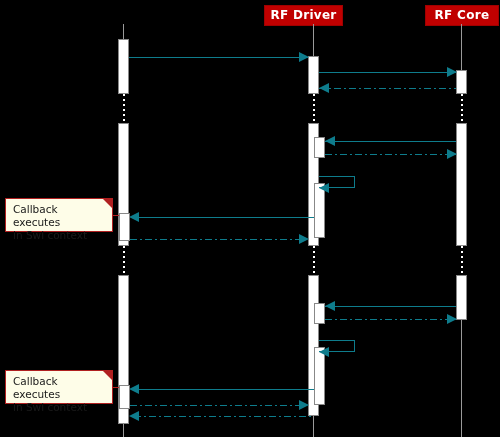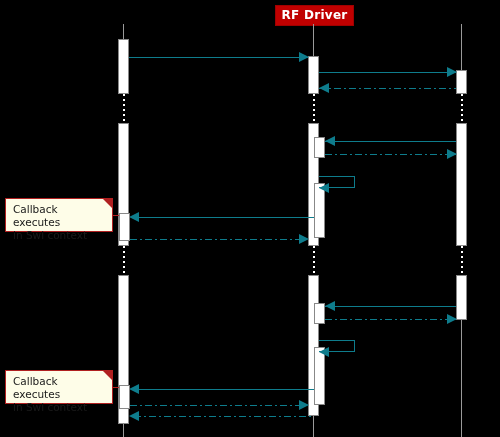--- a/index.html
+++ b/index.html
@@ -102,22 +102,23 @@
     height:0;
     border-top:1px solid #B02020;
   }
 </style>
 </head>
 <body>
 
 <div id="stage">
 
 
-  <div class="participant" style="left:275px;top:5px;width:77px;">RF Driver</div>
-
+  <div class="participant" style="left:264px;top:5px;width:77px;">RF Driver</div>
+
+  <div class="participant" style="left:425px;top:5px;width:72px;">RF Core</div>
 
   <div class="lifeline" style="left:123px;top:24px;height:15px;"></div>
   <div class="lifeline" style="left:313px;top:24px;height:32px;"></div>
   <div class="lifeline" style="left:461px;top:24px;height:46px;"></div>
 
   <div class="lifeline" style="left:123px;top:424px;height:13px;"></div>
   <div class="lifeline" style="left:313px;top:416px;height:21px;"></div>
   <div class="lifeline" style="left:461px;top:320px;height:117px;"></div>
 
   <div class="lifeline-dot" style="left:123px;top:94px;height:29px;"></div>

